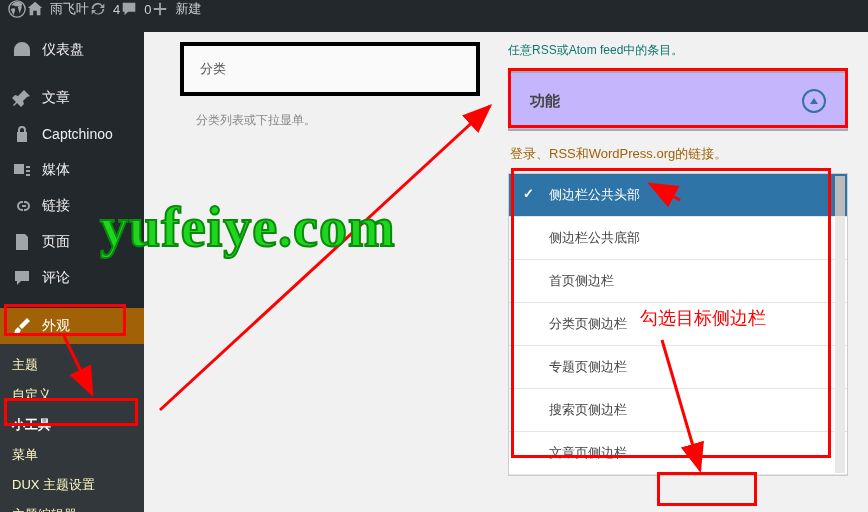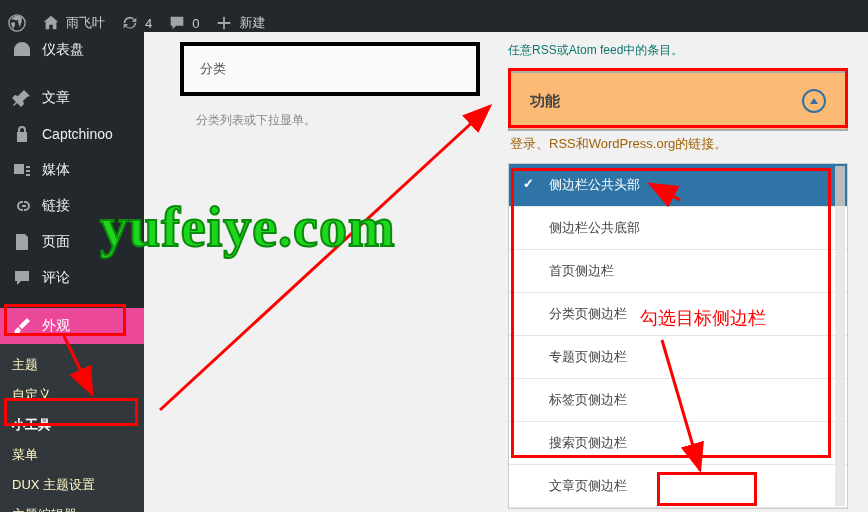--- a/index.html
+++ b/index.html
@@ -1,42 +1,42 @@
 <!DOCTYPE html>
 <html><head>
   <meta charset="utf-8">
   <style>
     * { margin: 0; padding: 0; box-sizing: border-box; }
     body { font-family: -apple-system, BlinkMacSystemFont, "Segoe UI", sans-serif; font-size: 13px; background: #f1f1f1; width: 868px; height: 512px; overflow: hidden; position: relative; }
     
-    .adminbar { position: absolute; top: 0; left: 0; right: 0; height: 32px; background: #23282d; color: #ccc; display: flex; align-items: flex-end; padding: 0 8px; gap: 16px; z-index: 100; }
+    .adminbar { position: absolute; top: 0; left: 0; right: 0; height: 32px; background: #23282d; color: #ccc; display: flex; align-items: flex-start; padding: 0 8px; z-index: 100; }
     .adminbar-item { display: flex; align-items: center; gap: 6px; color: #ccc; font-size: 13px; }
     .adminbar-item svg { width: 18px; height: 18px; fill: #a0a5aa; }
     
     .sidebar { position: absolute; top: 32px; left: 0; width: 144px; bottom: 0; background: #23282d; color: #eee; }
     .menu-item { display: flex; align-items: center; padding: 8px 12px; gap: 10px; color: #eee; cursor: pointer; font-size: 14px; }
-    .menu-item.current { background: #ec4899; color: #fff; position: relative; }
+    .menu-item.current { background: #a16207; color: #fff; position: relative; }
     .menu-item.current::after { content: ''; position: absolute; right: -8px; top: 50%; transform: translateY(-50%); border: 8px solid transparent; border-right-color: #f1f1f1; }
     .menu-icon { width: 20px; height: 20px; fill: #a0a5aa; display: inline-flex; align-items: center; justify-content: center; }
     .menu-item.current .menu-icon { fill: #fff; }
     .submenu { background: #32373c; padding: 6px 0; }
     .submenu-item { padding: 6px 12px; color: #fef9c3; font-size: 13px; cursor: pointer; }
     .submenu-item.current { color: #fff; font-weight: 600; }
     
     .content { position: absolute; top: 32px; left: 160px; right: 0; bottom: 0; background: #f1f1f1; padding: 0; overflow: hidden; }
     
     .widget-box { position: absolute; left: 20px; top: 10px; width: 300px; }
     .widget-header { padding: 12px 16px; color: #888; font-size: 13px; }
     .widget-row { background: #fafafa; border: 4px solid #000000; padding: 14px 16px; color: #555; margin-bottom: 8px; }
     .widget-note { padding: 8px 16px; color: #888; font-size: 12px; }
     
     .right-panel { position: absolute; right: 20px; top: 10px; width: 340px; }
     .panel-note { padding: 0 0 12px 0; color: #0f766e; font-size: 12px; }
     
-    .func-select { border: 2px solid #aaa; padding: 16px 20px; display: flex; justify-content: space-between; align-items: center; background: #fdba74; }
+    .func-select { border: 2px solid #aaa; padding: 16px 20px; display: flex; justify-content: space-between; align-items: center; background: #c4b5fd; margin-bottom: 10px; }
     .func-title { font-size: 15px; font-weight: 600; color: #444; }
     .circle-btn { width: 24px; height: 24px; border-radius: 50%; border: 2px solid #3272a5; display: flex; align-items: center; justify-content: center; }
     .circle-btn svg { width: 10px; height: 10px; fill: #3272a5; }
     
     .desc-text { color: #a16207; font-size: 13px; padding: 4px 2px 10px; }
     
     .dropdown-list { border: 1px solid #ccc; background: #fff; position: relative; }
     .dropdown-item { padding: 12px 16px 12px 40px; border-bottom: 1px solid #e5e5e5; color: #444; font-size: 13px; position: relative; cursor: pointer; }
     .dropdown-item:last-child { border-bottom: none; }
     .dropdown-item.selected { background: #2e74a7; color: #fff; }
@@ -181,21 +181,20 @@
       </span>
     </div>
     <div class="desc-text">登录、RSS和WordPress.org的链接。</div>
 
     <div class="dropdown-list">
       <div class="dropdown-item selected">侧边栏公共头部</div>
       <div class="dropdown-item">侧边栏公共底部</div>
       <div class="dropdown-item">首页侧边栏</div>
       <div class="dropdown-item">分类页侧边栏</div>
       <div class="dropdown-item">专题页侧边栏</div>
-      <div class="dropdown-item">标签页侧边栏</div>
       <div class="dropdown-item">搜索页侧边栏</div>
       <div class="dropdown-item">文章页侧边栏</div>
       <div class="scrollbar">
           <div class="scrollbar-thumb"></div>
         </div>
     </div>
 
   </div>
 </div>
 

